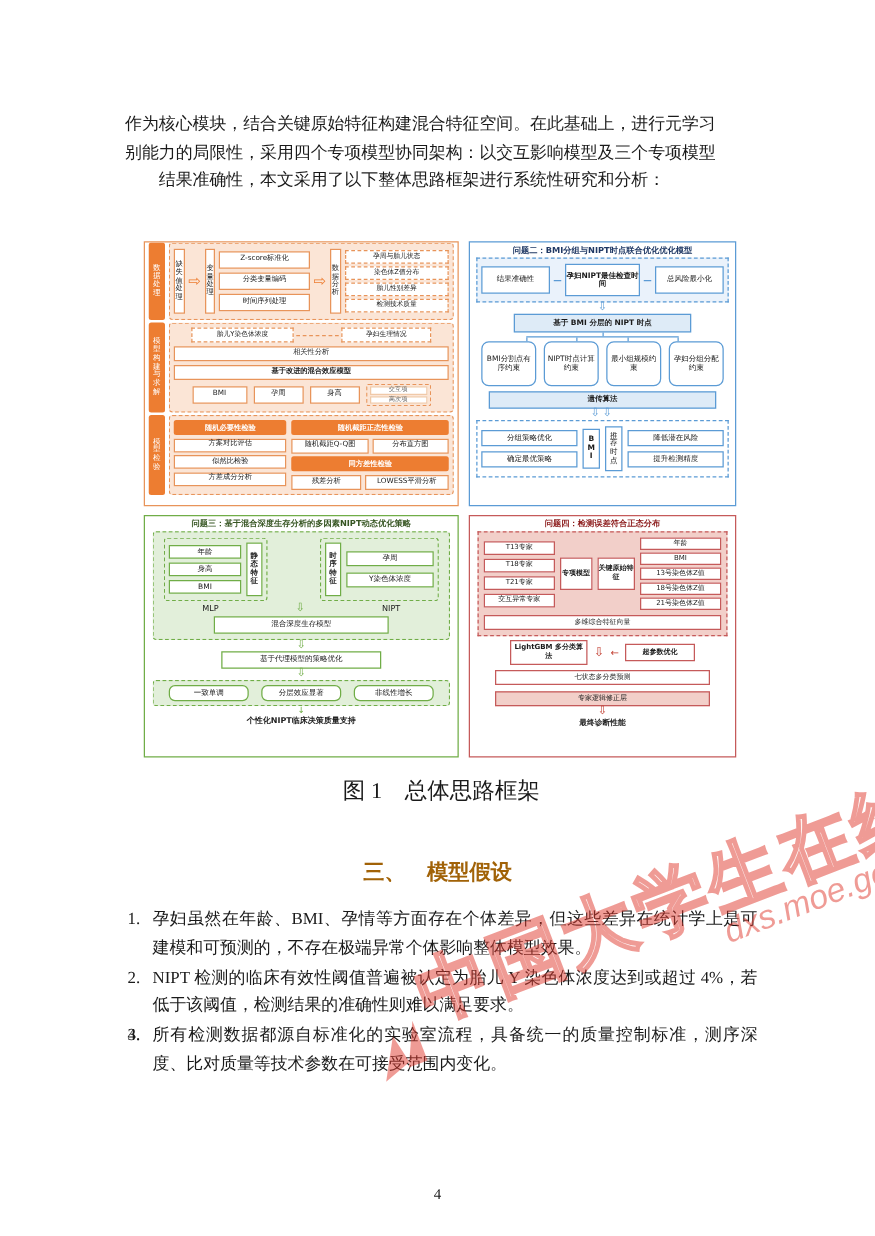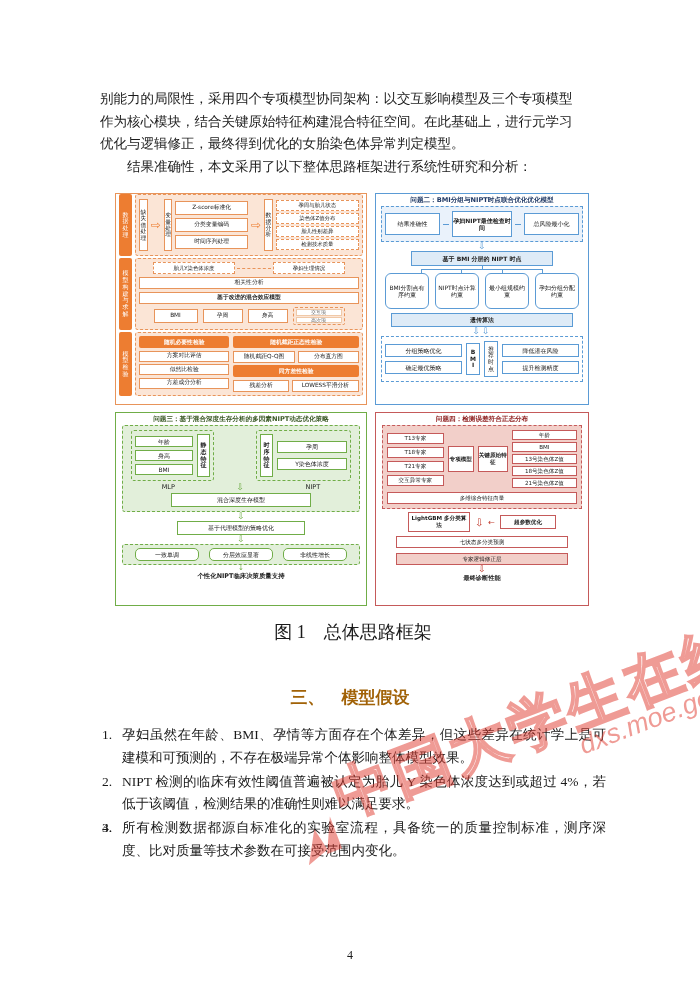--- a/index.html
+++ b/index.html
@@ -99,23 +99,22 @@
              color:rgba(224,57,46,0.10); -webkit-text-stroke:2px #e0392e; }
   .wm-url { font-family:"Liberation Sans","DejaVu Sans",sans-serif; font-style:italic;
             font-size:27px; color:#e0392e; text-align:right; margin-top:-6px; white-space:nowrap; }
 </style>
 </head>
 <body>
 
 <div class="page">
 
   <div class="intro">
+    <div>作为核心模块，结合关键原始特征构建混合特征空间。在此基础上，进行元学习</div>
     <div>别能力的局限性，采用四个专项模型协同架构：以交互影响模型及三个专项模型</div>
-    <div>作为核心模块，结合关键原始特征构建混合特征空间。在此基础上，进行元学习</div>
-    <div>优化与逻辑修正，最终得到优化的女胎染色体异常判定模型。</div>
     <div class="indent">结果准确性，本文采用了以下整体思路框架进行系统性研究和分析：</div>
   </div>
 
   <div class="figure">
     <div class="frow">
 
       <div class="panel p1">
 
         <div class="band" style="height:62px;">
           <div class="side">

